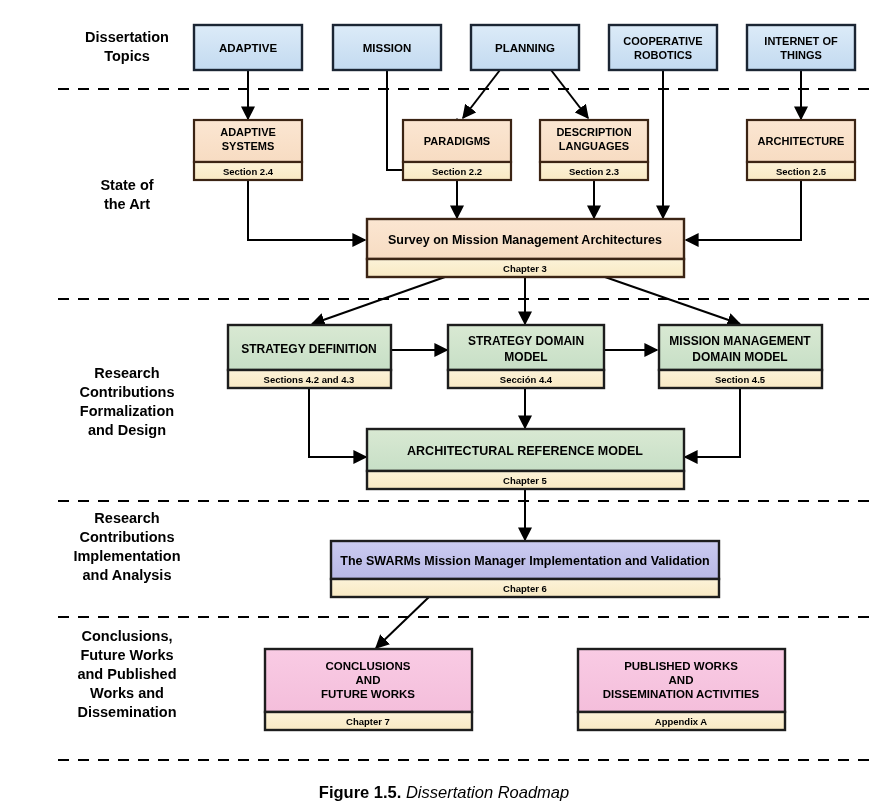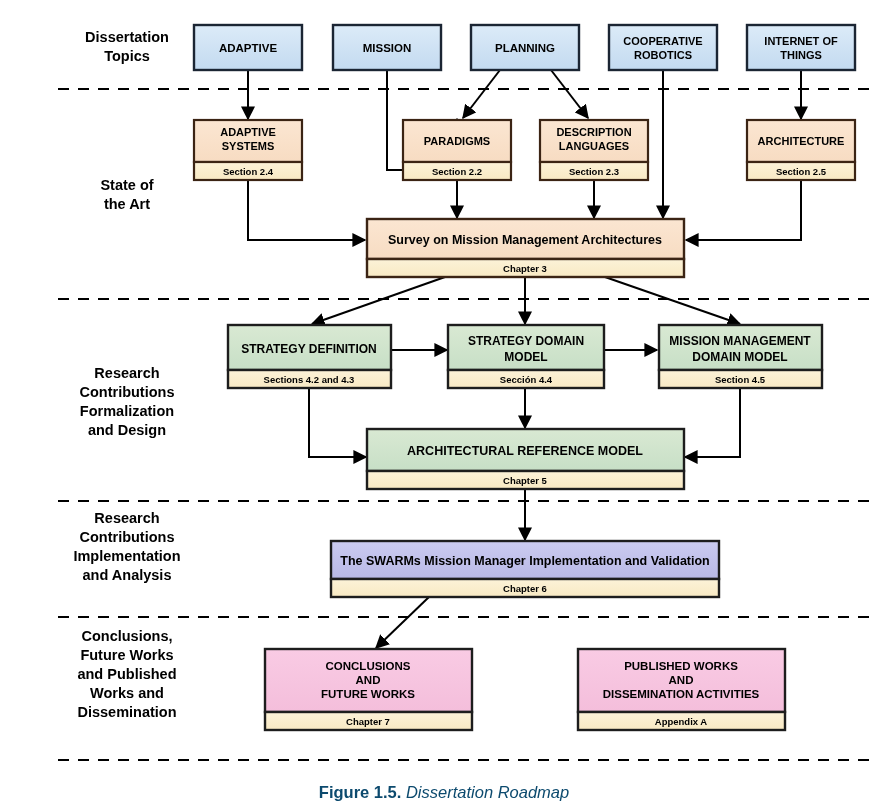--- a/index.html
+++ b/index.html
@@ -53,21 +53,21 @@
     stroke-dasharray: 11 9;
     fill: none;
   }
   .caption {
     position: absolute;
     left: 0;
     right: 0;
     bottom: 8px;
     text-align: center;
     font-size: 16.5px;
-    color: #0c4a6e;
+    color: #000000;
   }
   .caption b { font-weight: bold; }
   .caption i { font-style: italic; }
 </style>
 </head>
 <body>
 
 <div id="root">
   <svg id="diagram" viewBox="0 0 888 810">
     <defs>

